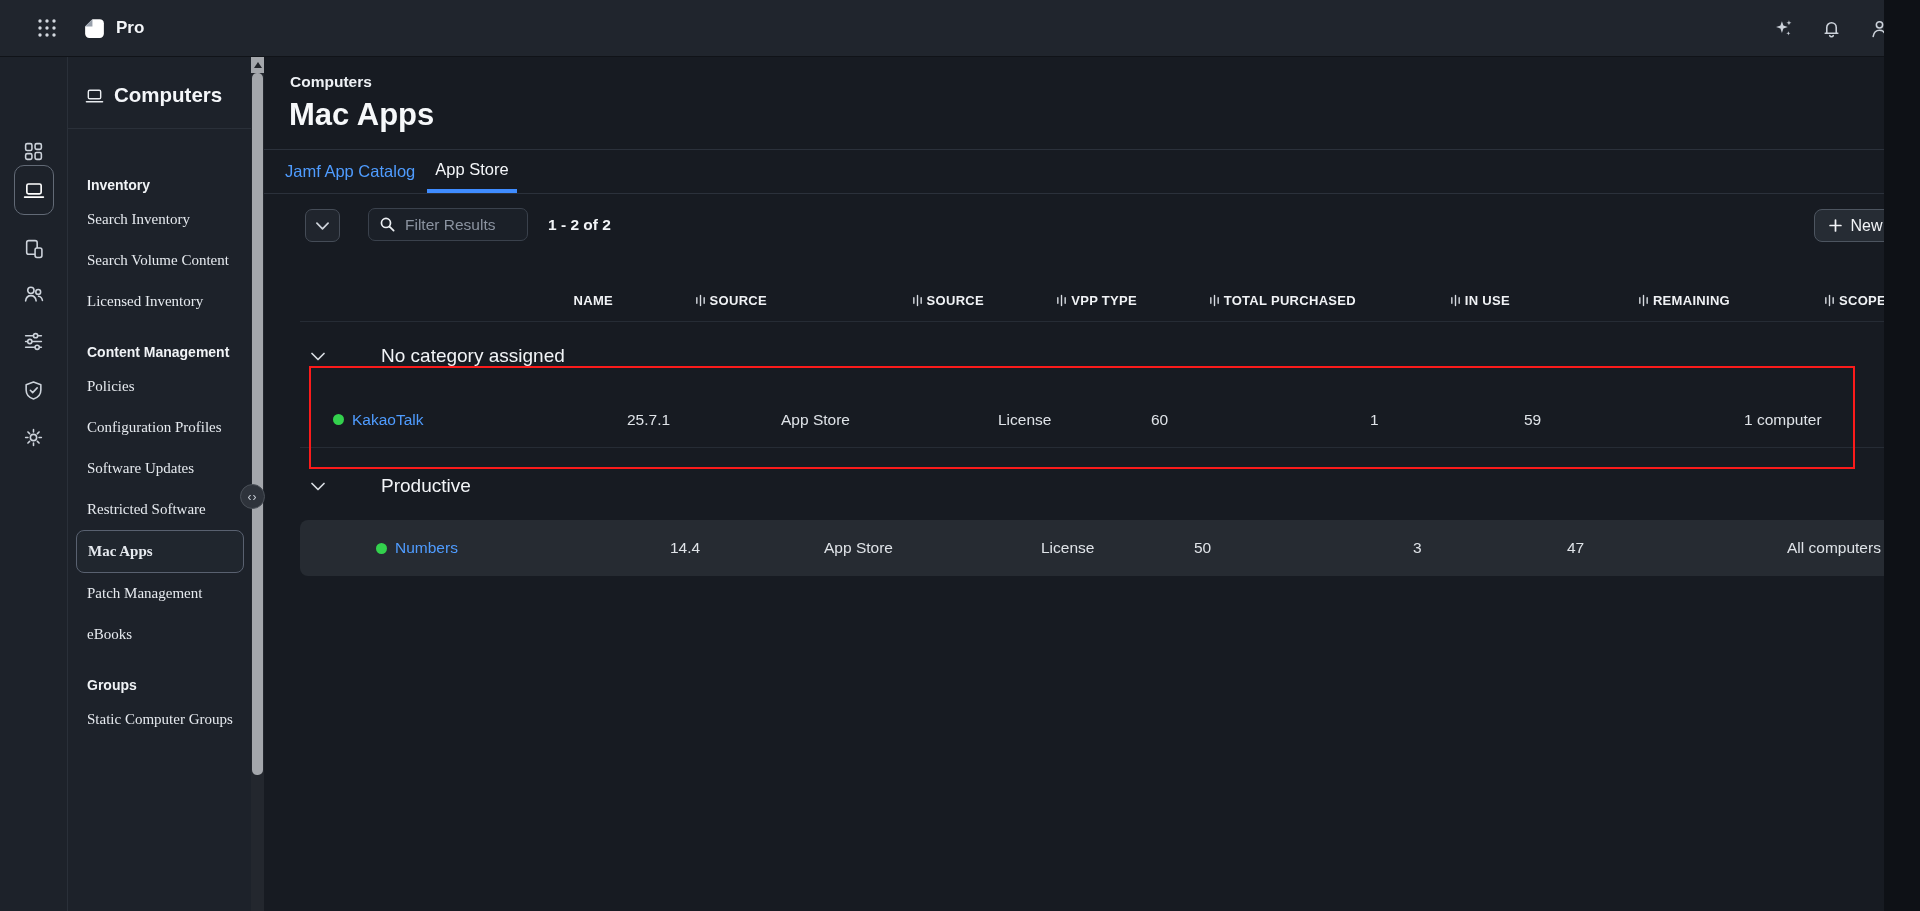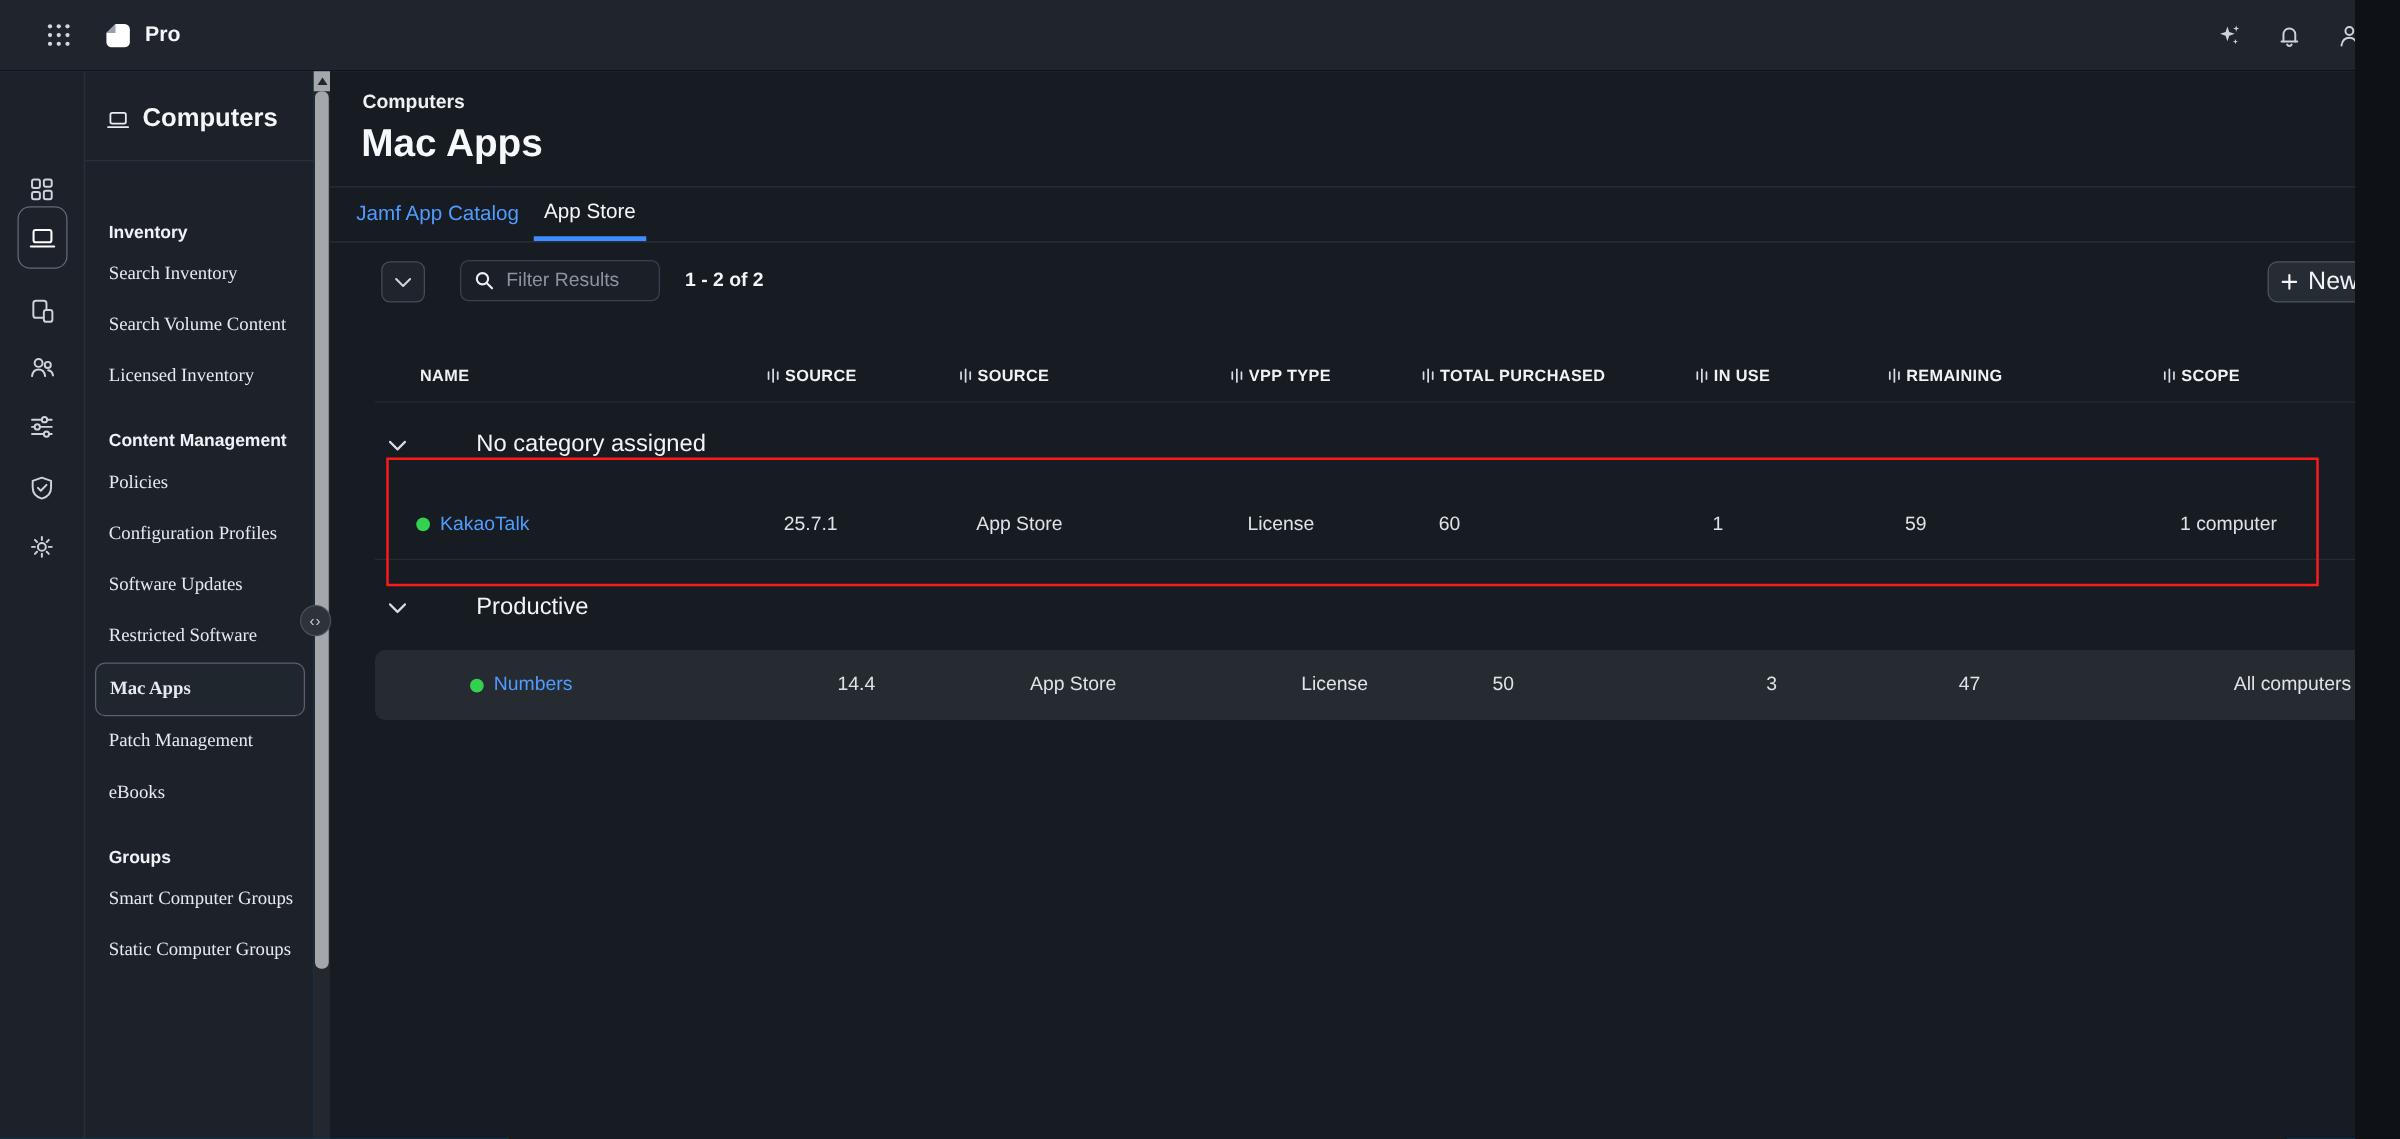--- a/index.html
+++ b/index.html
@@ -47,26 +47,26 @@
   .tab.inactive{color:#4f9cff;}
   .tab.active{color:#f4f6f9;border-bottom:4px solid #3f8cff;}
   .hdiv2{position:absolute;left:0;top:136px;width:1656px;height:1px;background:#2b313b;}
 
   
   .dd-btn{position:absolute;left:41px;top:152px;width:35px;height:33px;border:1px solid #454c57;border-radius:7px;background:#20252d;display:flex;align-items:center;justify-content:center;cursor:pointer;}
   .search{position:absolute;left:104px;top:151px;width:160px;height:33px;border:1px solid #3a414c;border-radius:7px;background:#1b2028;display:flex;align-items:center;padding:0 10px;gap:7px;}
   .search input{background:transparent;border:0;outline:0;width:110px;font-size:15.5px;color:#e8ebf0;}
   .search input::placeholder{color:#8b93a0;}
   .count{position:absolute;left:284px;top:159px;font-size:15.5px;font-weight:bold;color:#f2f4f7;}
-  .new-btn{position:absolute;left:1550px;top:152px;width:84px;height:33px;border:1px solid #4d5560;border-radius:8px;background:#262c34;display:flex;align-items:center;justify-content:center;gap:8px;font-size:20px;color:#f2f4f7;cursor:pointer;}
+  .new-btn{position:absolute;left:1550px;top:152px;width:84px;height:33px;border:1px solid #4d5560;border-radius:8px;background:#262c34;display:flex;align-items:center;justify-content:center;gap:8px;font-size:16px;color:#f2f4f7;cursor:pointer;}
 
   
   .tgrid{display:grid;grid-template-columns:313px 154px 217px 153px 219px 154px 220px 156px 1fr;align-items:center;}
   .thead{position:absolute;left:36px;top:223px;width:1596px;height:42px;border-bottom:1px solid #262c35;}
-  .th{display:flex;align-items:center;gap:4px;font-size:13px;font-weight:bold;letter-spacing:.3px;color:#f0f2f5;}
+  .th{display:flex;align-items:center;gap:4px;font-size:13px;font-weight:bold;letter-spacing:.3px;color:#f0f2f5;justify-content:flex-end;}
   .th.first{padding-left:36px;}
   .cellpad{padding-left:14px;}
   .grp{position:absolute;left:36px;height:26px;display:flex;align-items:center;gap:56px;cursor:pointer;}
   .grp .gname{font-size:19px;color:#f2f4f7;}
   .grp .chev{margin-left:11px;}
   .row{position:absolute;left:36px;width:1596px;height:56px;}
   .row.dark{border-bottom:1px solid #262c35;}
   .row.light{background:#262b32;border-radius:8px;padding-left:43px;}
   .cell{font-size:15.5px;color:#dfe3e8;}
   .namecell{display:flex;align-items:center;gap:8px;padding-left:33px;}
@@ -197,21 +197,20 @@
       <div class="sb-sec gap">Content Management</div>
       <div class="sb-item">Policies</div>
       <div class="sb-item">Configuration Profiles</div>
       <div class="sb-item">Software Updates</div>
       <div class="sb-item">Restricted Software</div>
       <div class="sb-item sel">Mac Apps</div>
       <div class="sb-item">Patch Management</div>
       <div class="sb-item">eBooks</div>
 
       <div class="sb-sec gap">Groups</div>
-      <div class="sb-item">Smart Computer Groups</div>
       <div class="sb-item">Static Computer Groups</div>
     </div>
   </div>
 
   <div class="vscroll">
     <div class="up">
         <div class="tri"></div>
       </div>
     <div class="thumb"></div>
   </div>

